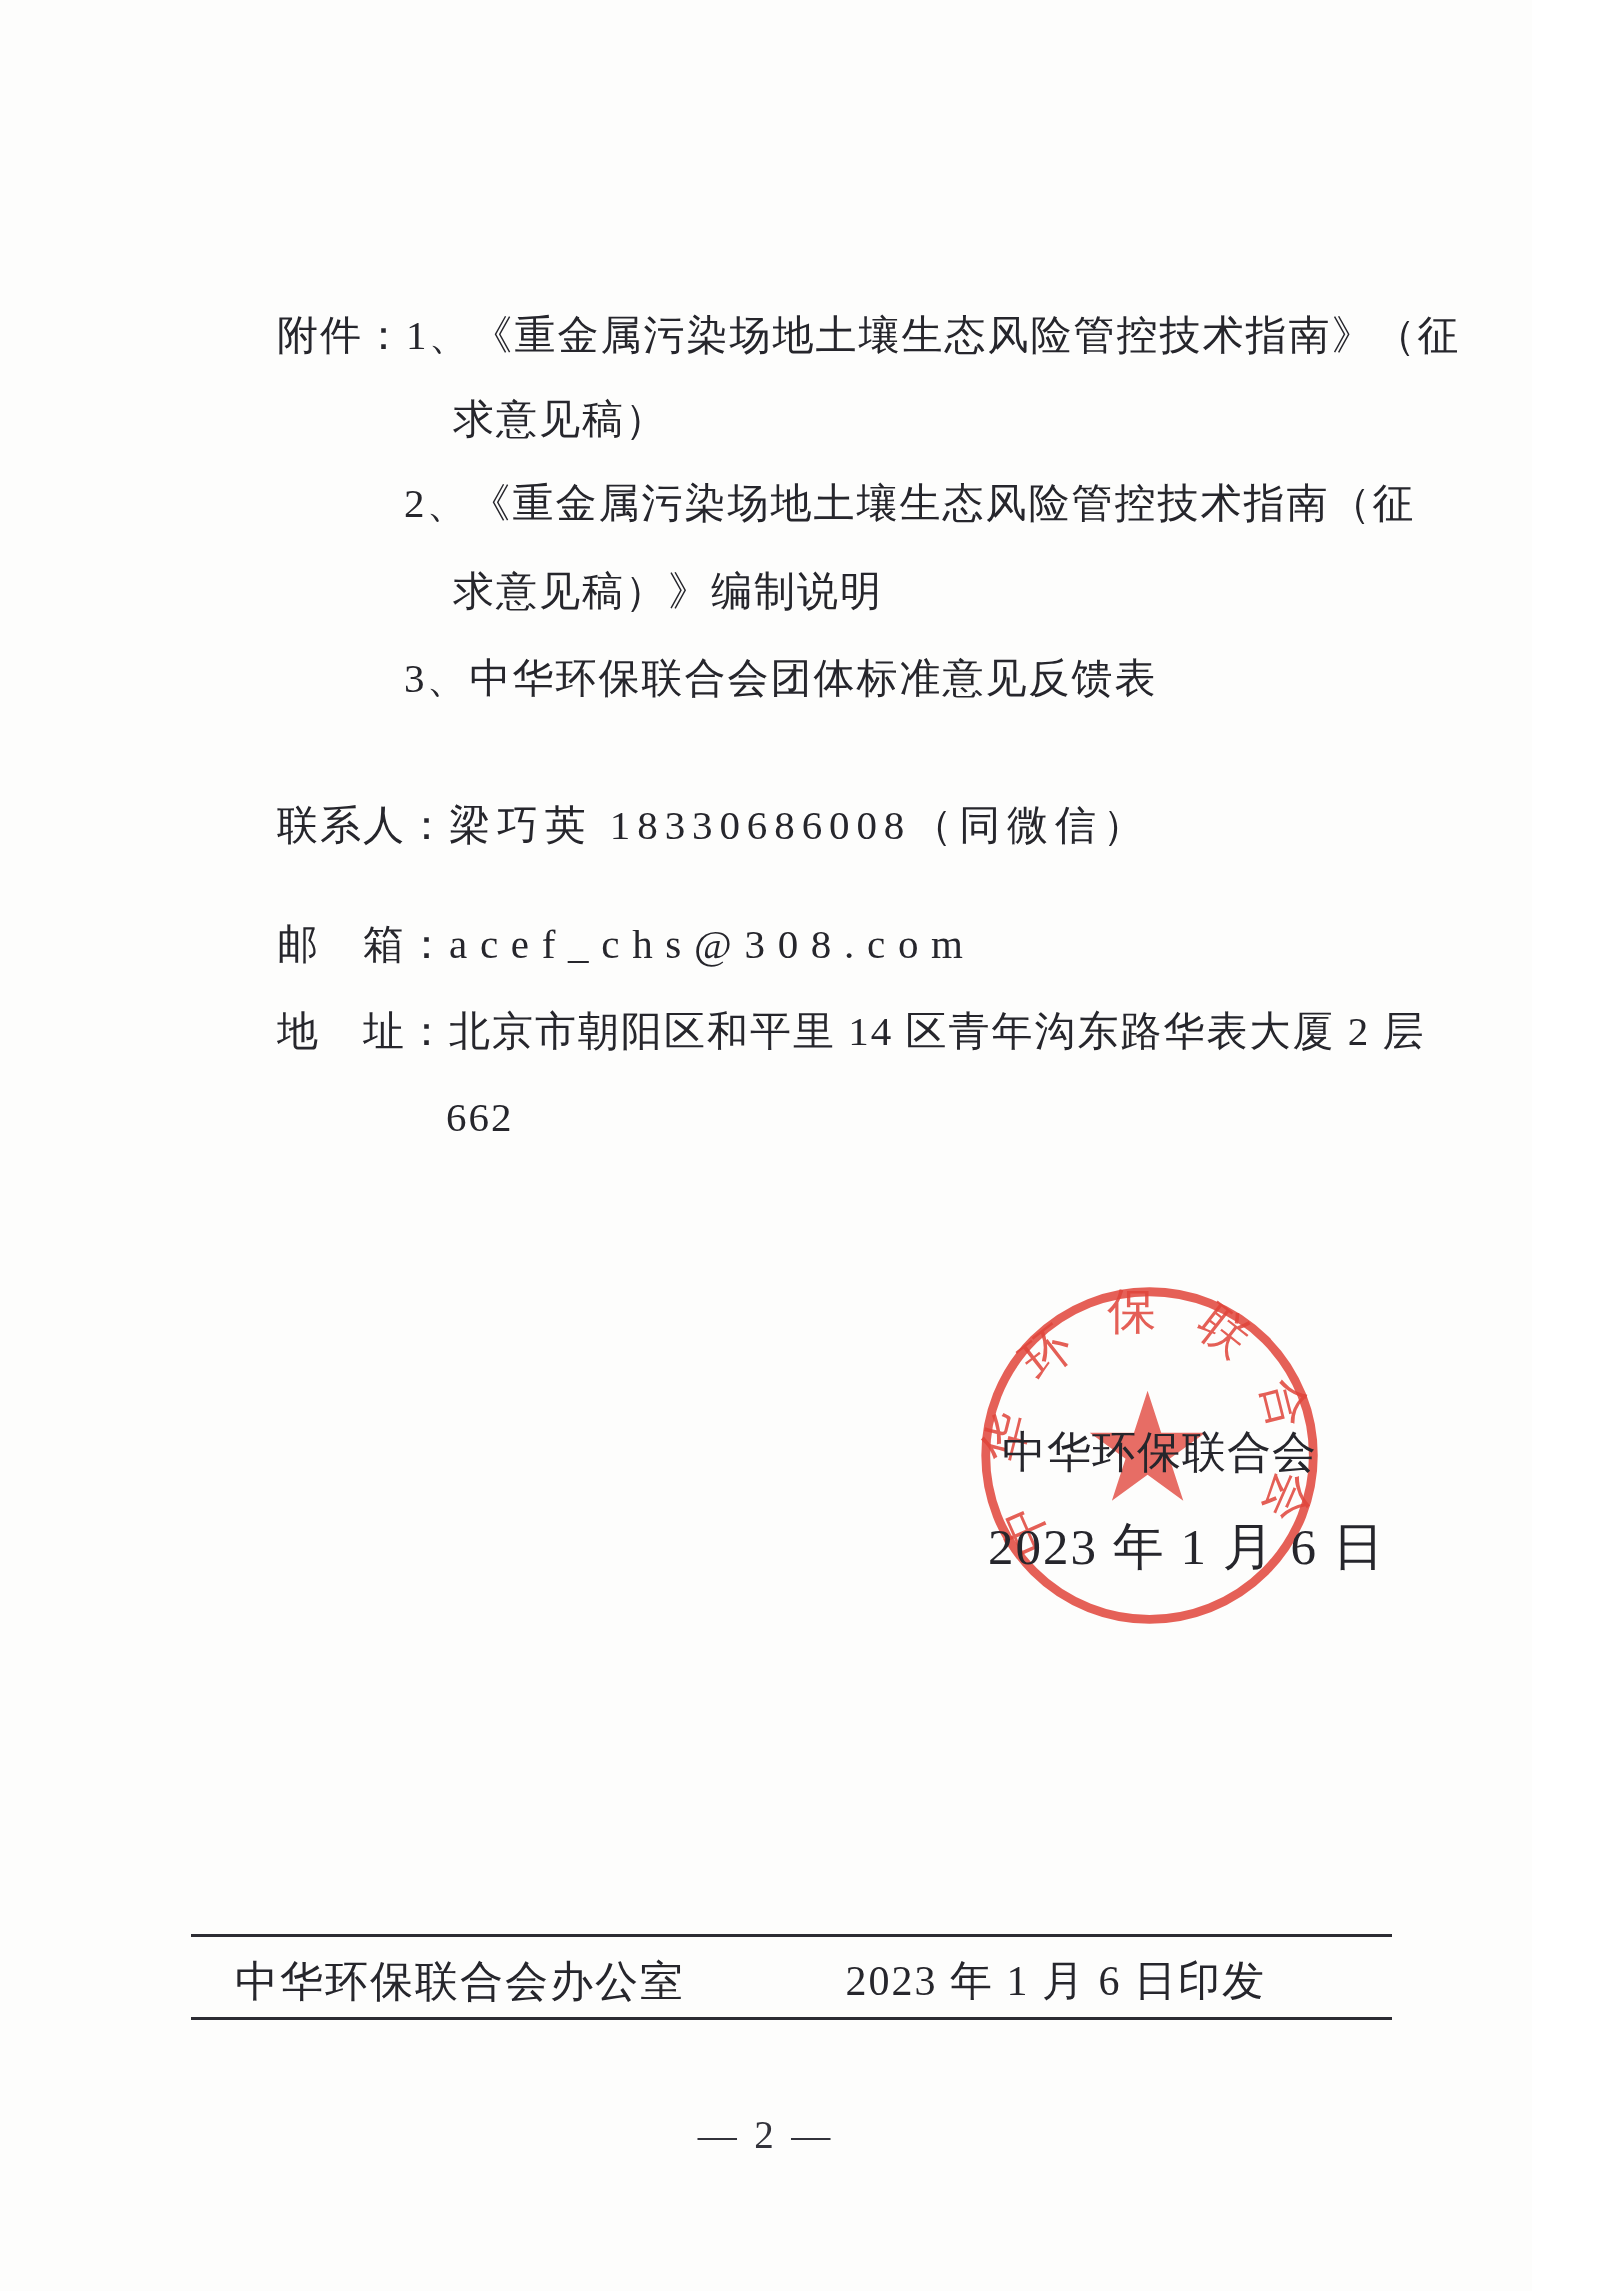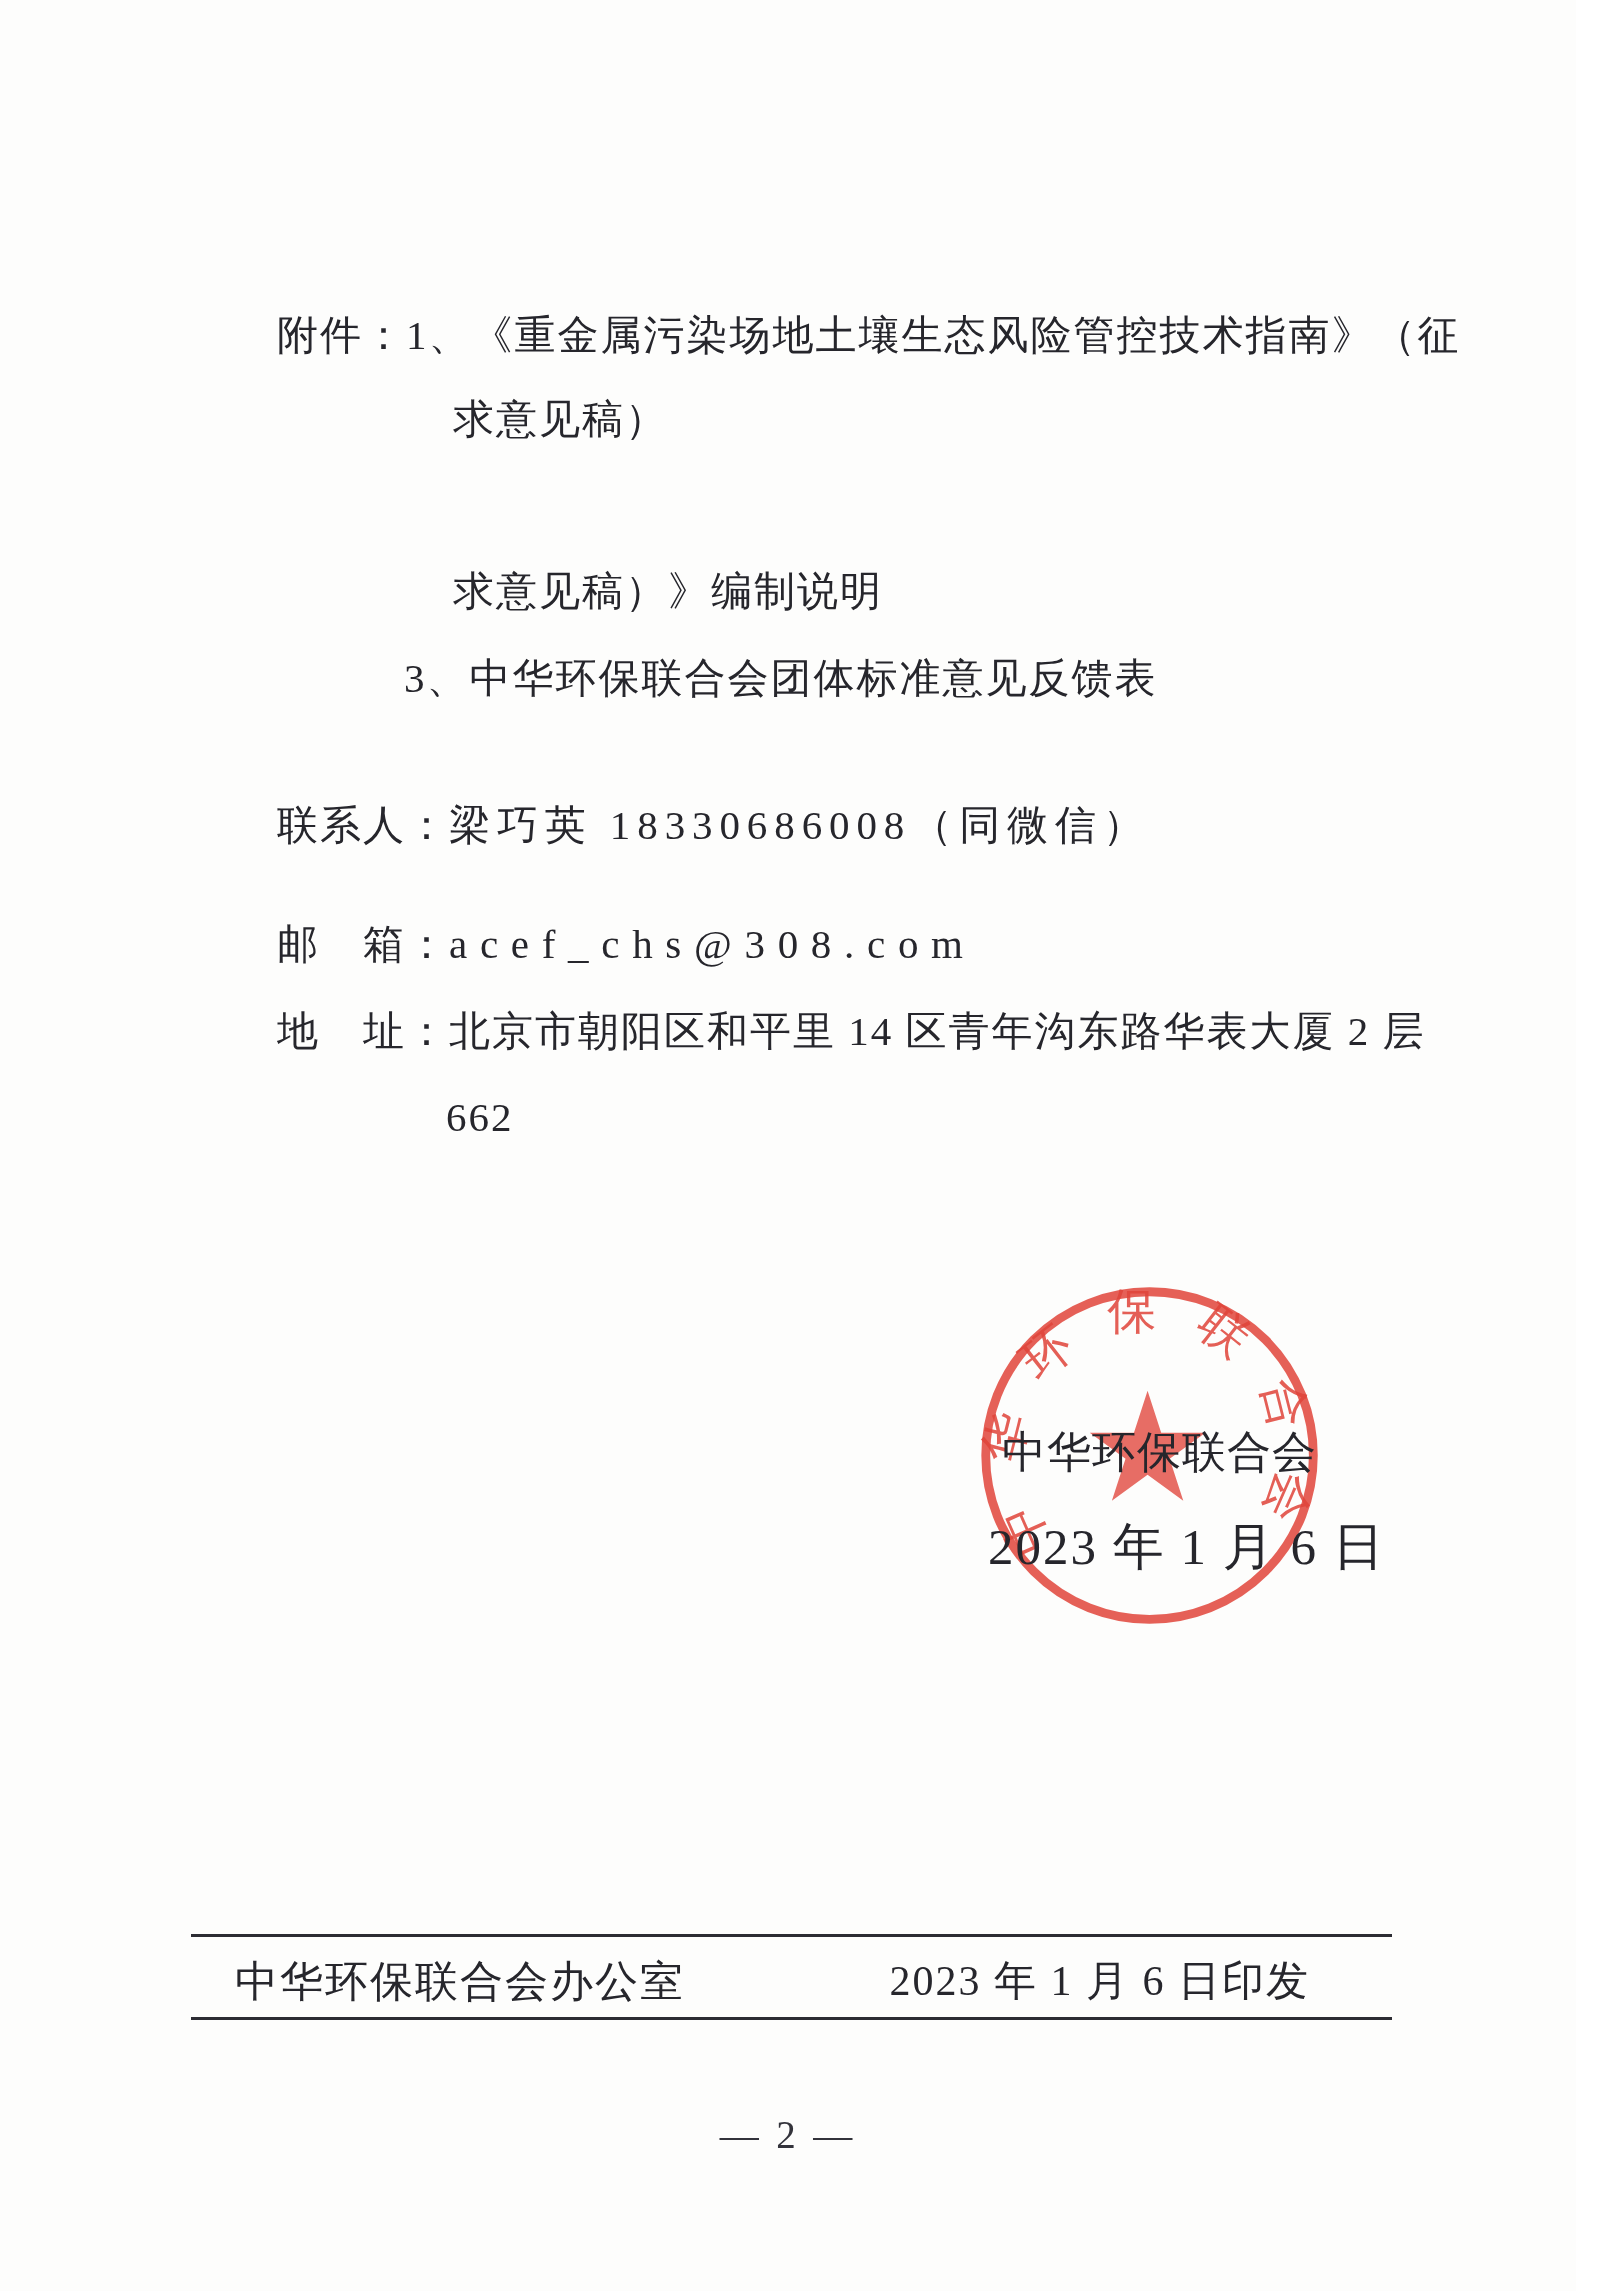--- a/index.html
+++ b/index.html
@@ -3,21 +3,20 @@
 <meta charset="utf-8">
 <style>
   html,body { margin:0; padding:0; background:#ffffff; }
   .page {
     position:relative;
     width:1532px; height:2292px;
     background:#fdfdfc;
     font-family:"Liberation Serif","DejaVu Serif",serif;
     color:#26262c;
     overflow:hidden;
-    padding-left:44px;
   }
   .line {
     position:absolute;
     font-size:41px;
     line-height:1.15;
     letter-spacing:2px;
     white-space:pre;
   }
   .num-spaced { letter-spacing:6.9px; }
   .email-text { letter-spacing:12.7px; }
@@ -54,20 +53,21 @@
 </style>
 </head>
 <body>
 
 <div class="page">
 
   <div class="line" style="left:277px; top:312px;"><span>附件：</span><span>1、《重金属污染场地土壤生态风险管控技术指南》（征</span></div>
 
   <div class="line" style="left:453px; top:396px;">求意见稿）</div>
 
+  <div class="line" style="left:404px; top:480px;">2、《重金属污染场地土壤生态风险管控技术指南（征</div>
 
   <div class="line" style="left:453px; top:568px;">求意见稿）》编制说明</div>
 
   <div class="line" style="left:404px; top:655px;">3、中华环保联合会团体标准意见反馈表</div>
 
   <div class="line" style="left:277px; top:802px;"><span>联系人：</span><span class="num-spaced">梁巧英 18330686008（同微信）</span></div>
 
   <div class="line" style="left:277px; top:921px;"><span>邮　箱：</span><span class="email-text">acef_chs@308.com</span></div>
 
   <div class="line" style="left:277px; top:1008px;"><span>地　址：</span><span>北京市朝阳区和平里 14 区青年沟东路华表大厦 2 层</span></div>

